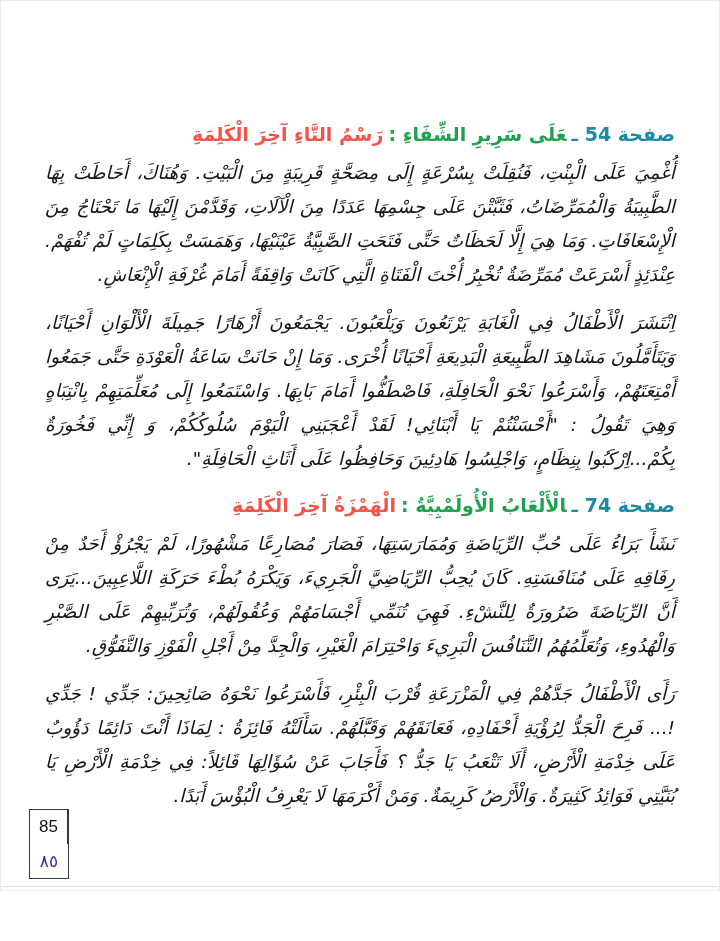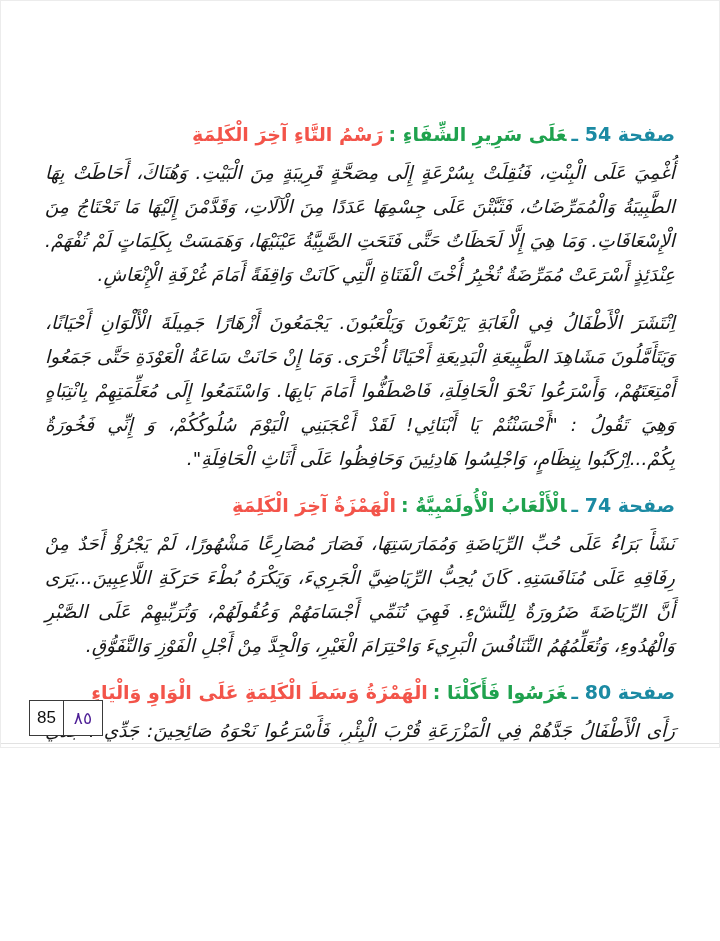--- a/index.html
+++ b/index.html
@@ -1,19 +1,19 @@
 <!DOCTYPE html>
 <html lang="ar"><head>
 <meta charset="utf-8">
 <style>
   html, body { margin: 0; padding: 0; background: #ffffff; }
   .page {
     position: relative;
     width: 720px;
-    height: 748px;
+    height: 891px;
     background: #ffffff;
     border: 1px solid #ececec;
     box-sizing: border-box;
     overflow: hidden;
     font-family: "DejaVu Sans", sans-serif;
   }
   .content {
     position: absolute;
     top: 118px;
     right: 44px;
@@ -43,20 +43,21 @@
     font-style: italic;
   }
   .footer-pagenum {
     position: absolute;
     left: 28px;
     bottom: 11px;
     display: flex;
     direction: ltr;
     border: 1.5px solid #3a3a3a;
     background: #ffffff;
+    flex-direction: column;
   }
   .pagenum-cell {
     display: flex;
     align-items: center;
     justify-content: center;
     height: 34px;
     min-width: 34px;
     padding: 0 2px;
     box-sizing: border-box;
     font-size: 17px;
@@ -84,21 +85,20 @@
     <section class="section">
       <p class="section-body">اِنْتَشَرَ الْأَطْفَالُ فِي الْغَابَةِ يَرْتَعُونَ وَيَلْعَبُونَ. يَجْمَعُونَ أَزْهَارًا جَمِيلَةَ الْأَلْوَانِ أَحْيَانًا، وَيَتَأَمَّلُونَ مَشَاهِدَ الطَّبِيعَةِ الْبَدِيعَةِ أَحْيَانًا أُخْرَى. وَمَا إِنْ حَانَتْ سَاعَةُ الْعَوْدَةِ حَتَّى جَمَعُوا أَمْتِعَتَهُمْ، وَأَسْرَعُوا نَحْوَ الْحَافِلَةِ، فَاصْطَفُّوا أَمَامَ بَابِهَا. وَاسْتَمَعُوا إِلَى مُعَلِّمَتِهِمْ بِانْتِبَاهٍ وَهِيَ تَقُولُ : "أَحْسَنْتُمْ يَا أَبْنَائِي! لَقَدْ أَعْجَبَنِي الْيَوْمَ سُلُوكُكُمْ، وَ إِنِّي فَخُورَةٌ بِكُمْ...اِرْكَبُوا بِنِظَامٍ، وَاجْلِسُوا هَادِئِينَ وَحَافِظُوا عَلَى أَثَاثِ الْحَافِلَةِ".</p>
     </section>
 
     <section class="section">
       <h2 class="section-heading"><span class="heading-pageref">صفحة 74 ـ</span><span class="heading-title">الْأَلْعَابُ الْأُولَمْبِيَّةُ :</span><span class="heading-topic">الْهَمْزَةُ آخِرَ الْكَلِمَةِ</span></h2>
       <p class="section-body">نَشَأَ بَرَاءُ عَلَى حُبِّ الرِّيَاضَةِ وَمُمَارَسَتِهَا، فَصَارَ مُصَارِعًا مَشْهُورًا، لَمْ يَجْرُؤْ أَحَدٌ مِنْ رِفَاقِهِ عَلَى مُنَافَسَتِهِ. كَانَ يُحِبُّ الرِّيَاضِيَّ الْجَرِيءَ، وَيَكْرَهُ بُطْءَ حَرَكَةِ اللَّاعِبِينَ...يَرَى أَنَّ الرِّيَاضَةَ ضَرُورَةٌ لِلنَّشْءِ. فَهِيَ تُنَمِّي أَجْسَامَهُمْ وَعُقُولَهُمْ، وَتُرَبِّيهِمْ عَلَى الصَّبْرِ وَالْهُدُوءِ، وَتُعَلِّمُهُمُ التَّنَافُسَ الْبَرِيءَ وَاحْتِرَامَ الْغَيْرِ، وَالْجِدَّ مِنْ أَجْلِ الْفَوْزِ وَالتَّفَوُّقِ.</p>
     </section>
 
     <section class="section">
-      <h2 class="section-heading"><span class="heading-pageref">صفحة 80 ـ</span><span class="heading-title">غَرَسُوا فَأَكَلْنَا :</span><span class="heading-topic">الْهَمْزَةُ وَسَطَ الْكَلِمَةِ عَلَى الْوَاوِ وَالْيَاءِ</span></h2>
       <p class="section-body">رَأَى الْأَطْفَالُ جَدَّهُمْ فِي الْمَزْرَعَةِ قُرْبَ الْبِئْرِ، فَأَسْرَعُوا نَحْوَهُ صَائِحِينَ: جَدِّي ! جَدِّي !... فَرِحَ الْجَدُّ لِرُؤْيَةِ أَحْفَادِهِ، فَعَانَقَهُمْ وَقَبَّلَهُمْ. سَأَلَتْهُ فَائِزَةُ : لِمَاذَا أَنْتَ دَائِمًا دَؤُوبٌ عَلَى خِدْمَةِ الْأَرْضِ، أَلَا تَتْعَبُ يَا جَدُّ ؟ فَأَجَابَ عَنْ سُؤَالِهَا قَائِلاً: فِي خِدْمَةِ الْأَرْضِ يَا بُنَيَّتِي فَوَائِدُ كَثِيرَةٌ. وَالْأَرْضُ كَرِيمَةٌ. وَمَنْ أَكْرَمَهَا لَا يَعْرِفُ الْبُؤْسَ أَبَدًا.</p>
     </section>
 
   </main>
 
   <div class="footer-pagenum">
     <span class="pagenum-cell pagenum-latin">85</span>
     <span class="pagenum-cell pagenum-arabic">٨٥</span>
   </div>
 

